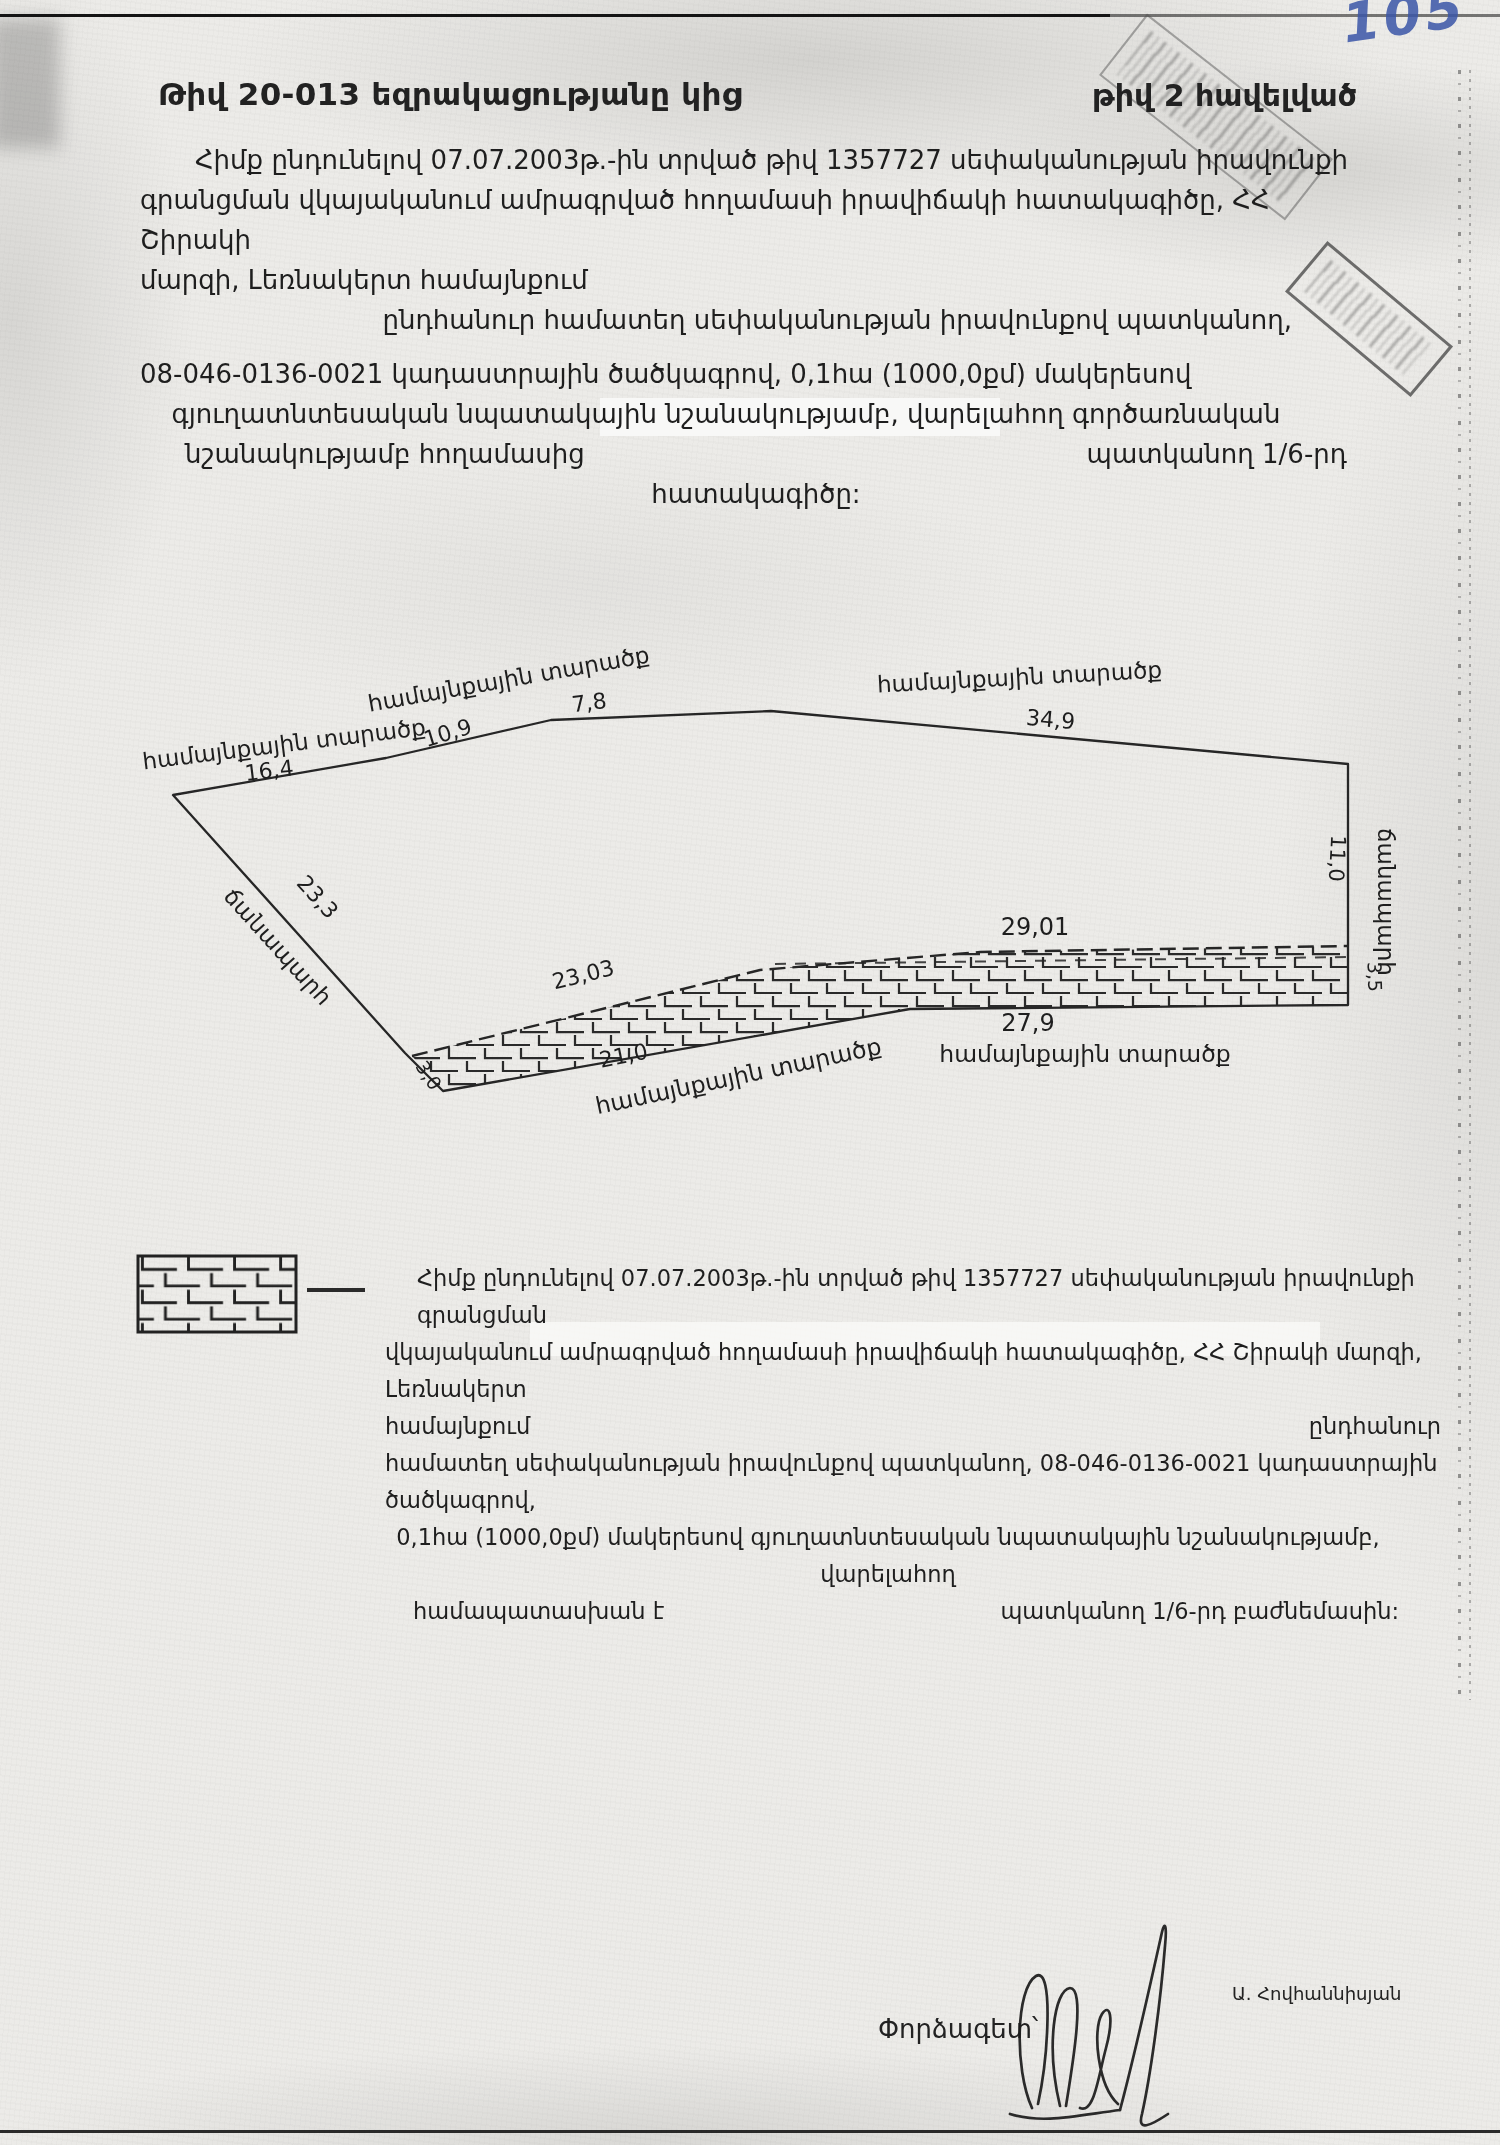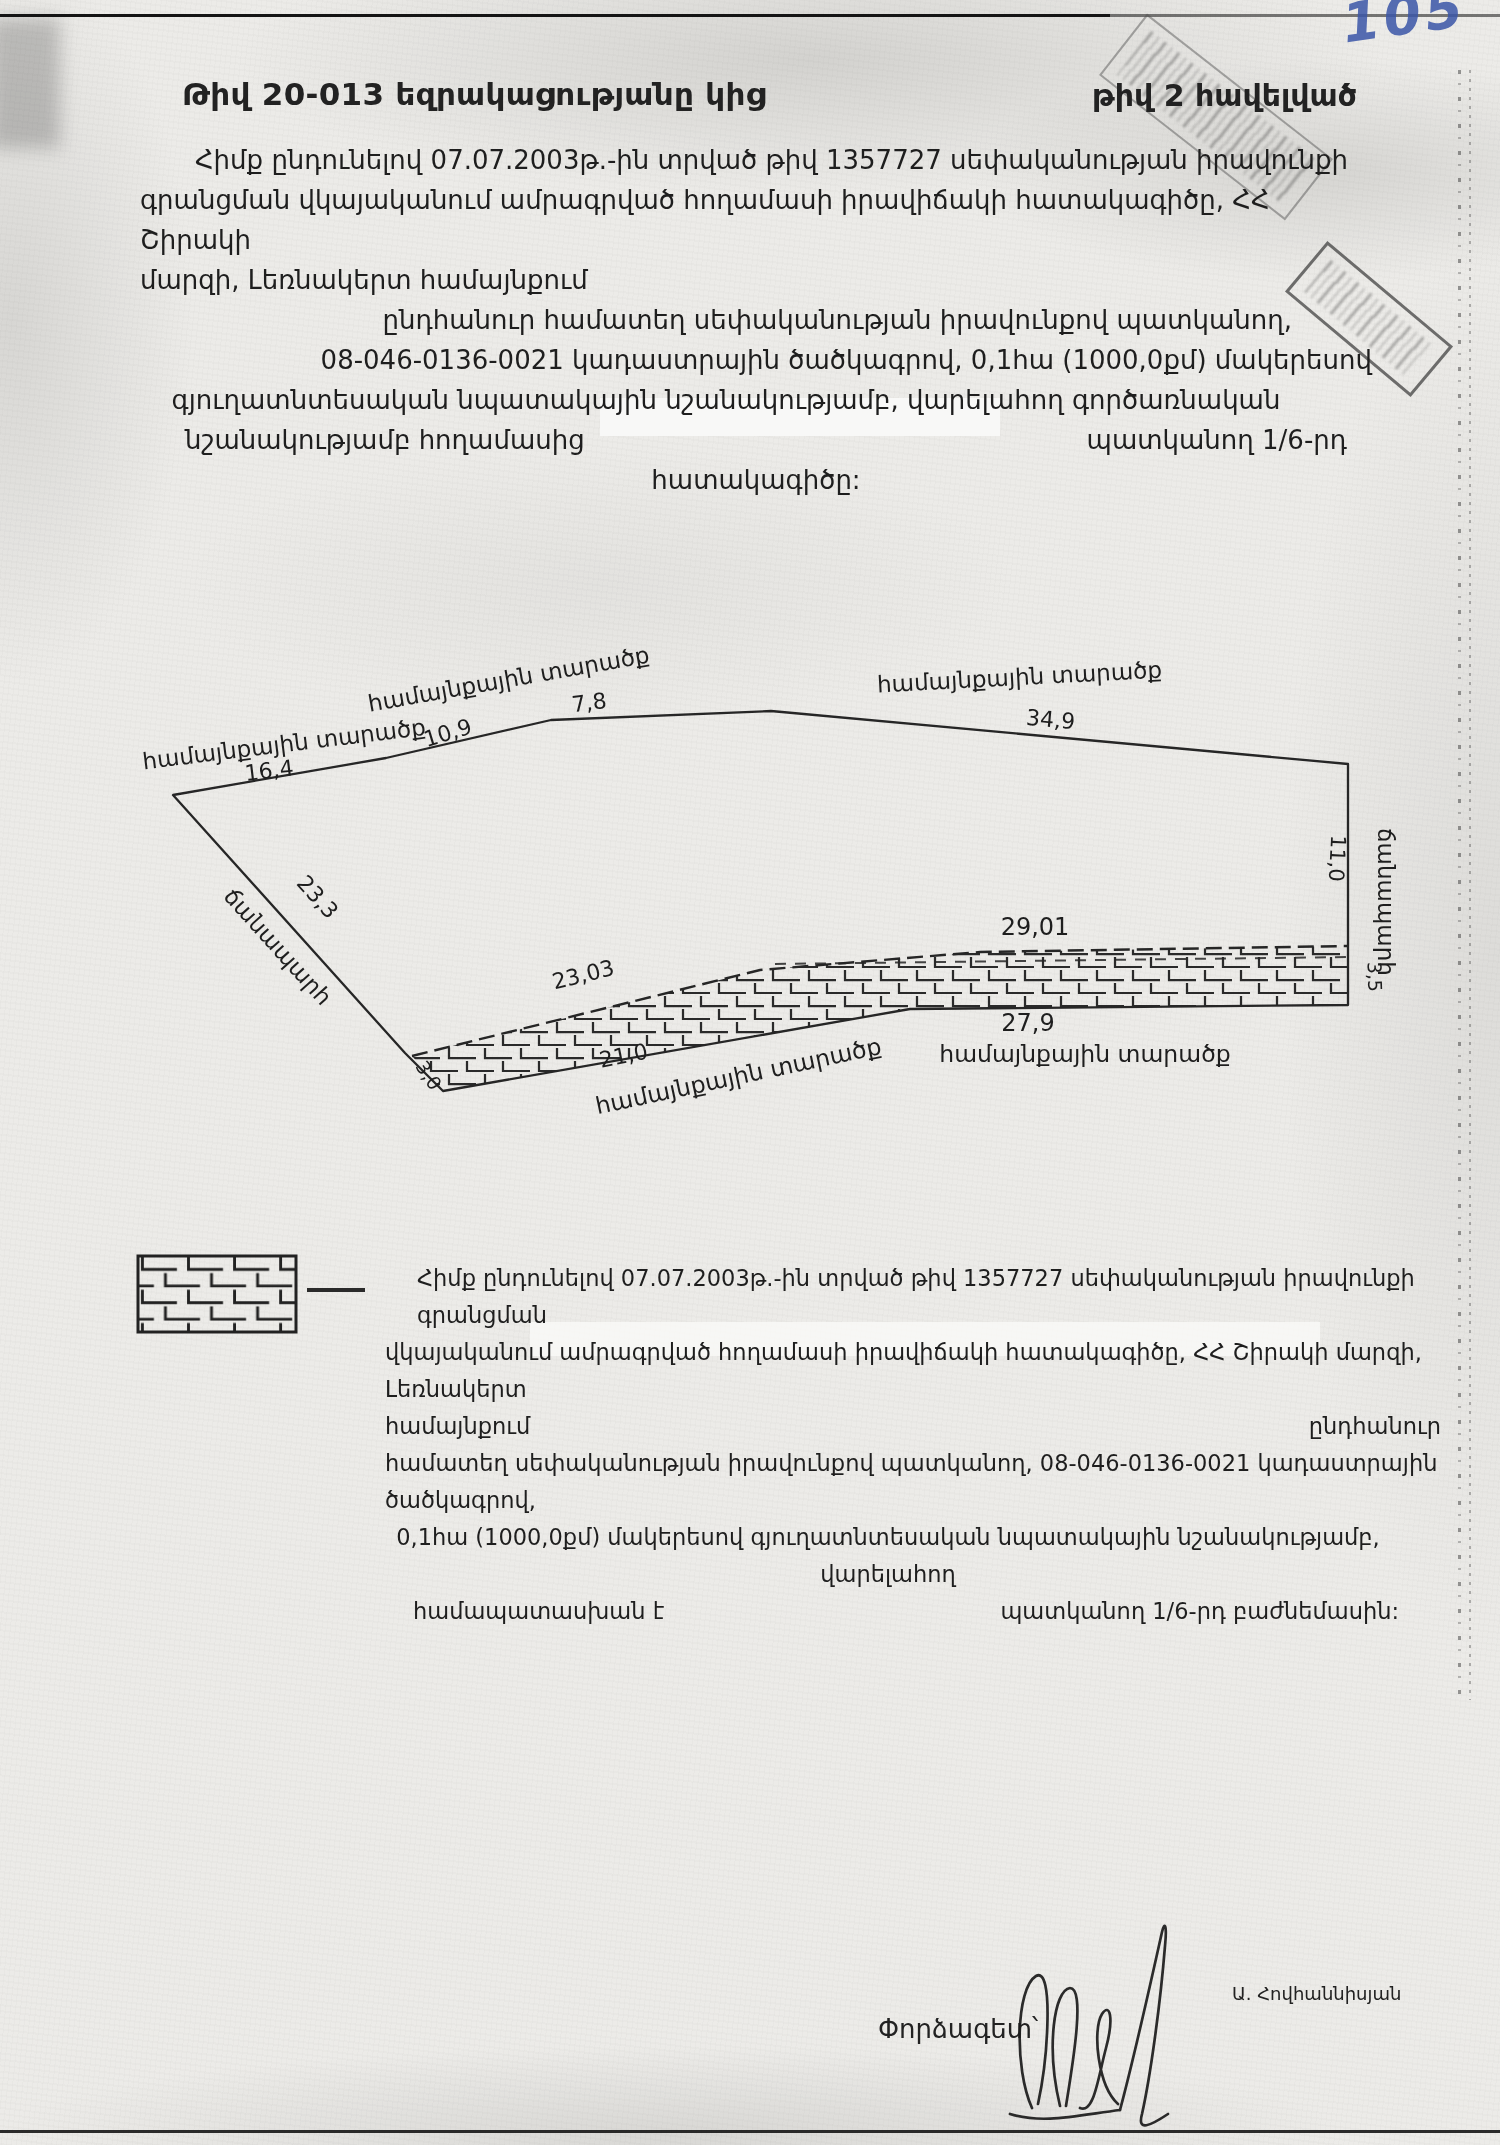--- a/index.html
+++ b/index.html
@@ -32,37 +32,37 @@
   .edge-noise .c1{left:8px;width:3px;
     background:repeating-linear-gradient(180deg, rgba(35,35,35,.8) 0 4px, transparent 4px 13px, rgba(35,35,35,.5) 13px 15px, transparent 15px 27px);}
   .edge-noise .c2{left:19px;width:2px;
     background:repeating-linear-gradient(180deg, rgba(45,45,45,.6) 0 3px, transparent 3px 9px);}
   .corner-smudge{position:absolute;left:-10px;top:18px;width:70px;height:130px;
     background:rgba(70,70,68,.28);filter:blur(9px);}
 
   .page-number{position:absolute;left:1342px;top:-16px;font-size:54px;font-style:italic;
     color:#3b56a8;transform:rotate(-8deg);letter-spacing:4px;font-weight:bold;opacity:.85;}
 
-  .title-left{position:absolute;left:158px;top:76px;font-size:31px;font-weight:bold;letter-spacing:.3px;margin-left:24px;}
+  .title-left{position:absolute;left:158px;top:76px;font-size:31px;font-weight:bold;letter-spacing:.3px;}
   .title-right{position:absolute;left:1092px;top:78px;font-size:30px;font-weight:bold;z-index:3;}
 
   .stamp{position:absolute;z-index:1;}
   .stamp-top{left:1098px;top:78px;width:232px;height:74px;transform:rotate(38deg);
     border:2px solid rgba(75,75,75,.45);}
   .stamp-side{left:1287px;top:286px;width:158px;height:60px;transform:rotate(40deg);
     border:3px solid rgba(48,48,48,.68);}
   .stamp .scribble{position:absolute;inset:9px 12px;filter:blur(1.2px);opacity:.55;
     background:repeating-linear-gradient(92deg, rgba(50,50,50,.65) 0 3px, transparent 3px 9px,
       rgba(50,50,50,.4) 9px 11px, transparent 11px 17px);}
 
   .intro{position:absolute;left:140px;top:140px;width:1232px;font-size:26px;line-height:40px;
     color:#1e1e1e;z-index:2;}
   .intro .l1{padding-left:55px;}
   .intro .l4{text-align:right;padding-right:80px;}
-  .intro .l5{text-align:right;}
+  .intro .l5{text-align:left;margin-top:14px;}
   .intro .l6{text-align:center;padding-right:60px;}
   .intro .l7{display:flex;justify-content:space-between;padding-left:45px;padding-right:25px;}
   .intro .l9{text-align:center;}
 
   .whiteout{position:absolute;background:rgba(250,250,248,.9);z-index:2;}
   .wo1{left:600px;top:398px;width:400px;height:38px;}
   .wo2{left:530px;top:1322px;width:790px;height:34px;background:rgba(250,250,248,.8);}
 
   .diagram{position:absolute;left:120px;top:630px;z-index:2;}
 

